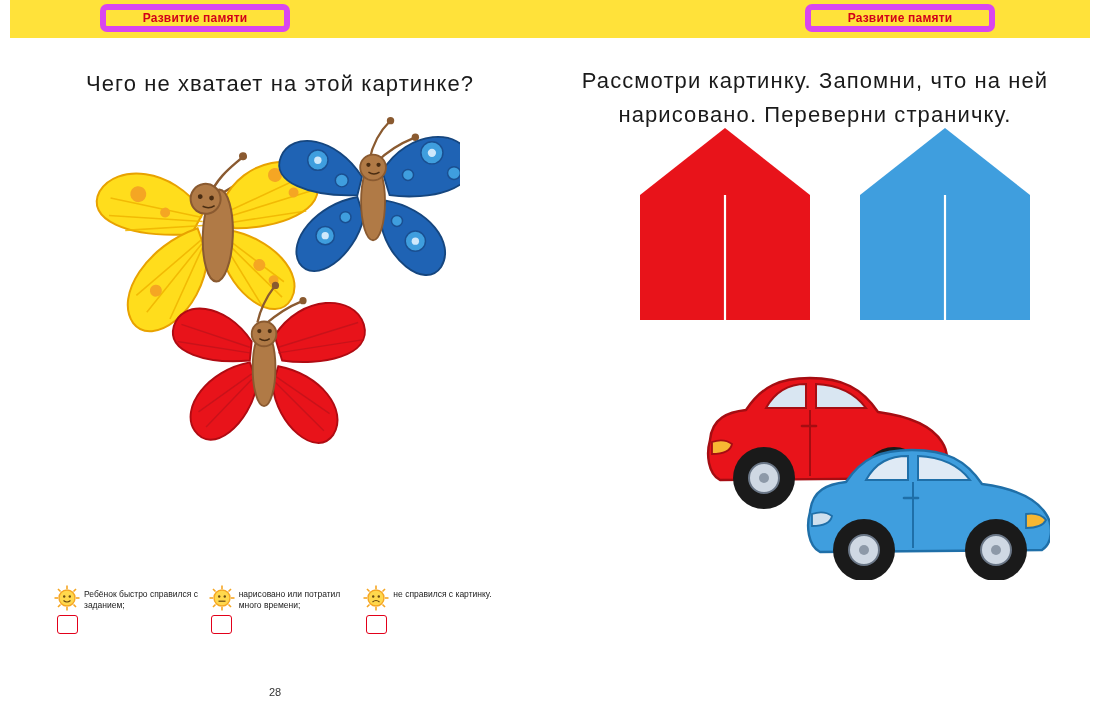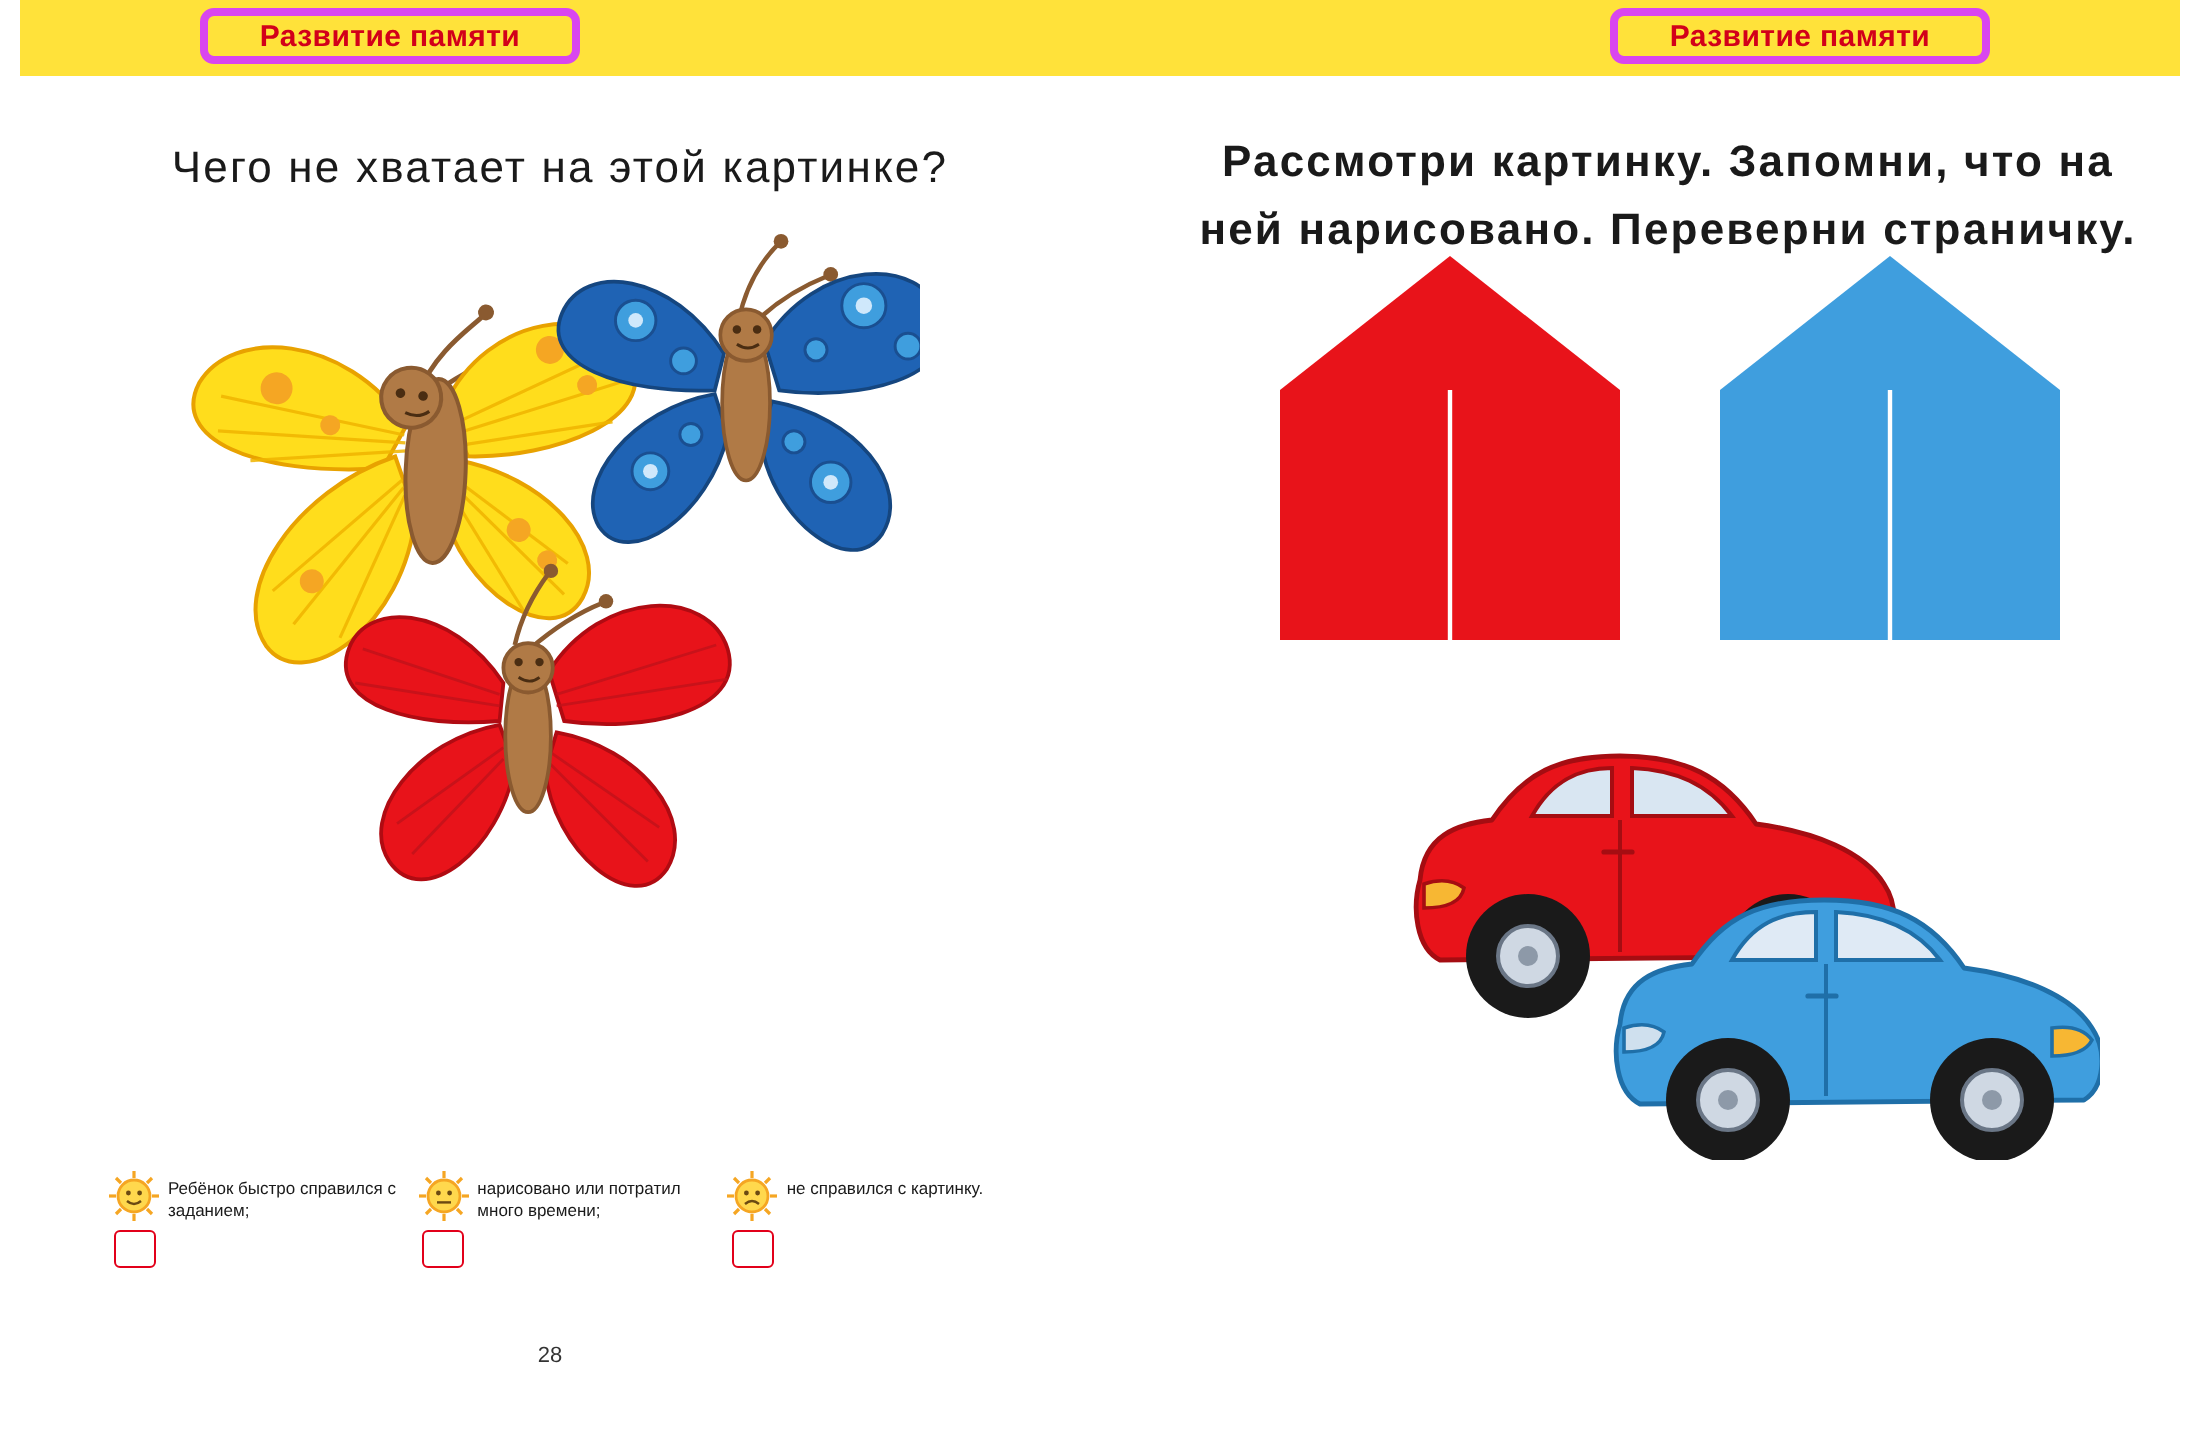--- a/index.html
+++ b/index.html
@@ -52,26 +52,26 @@
     right: 0;
     width: 10px;
     height: 38px;
     background: #ffffff;
   }
 
   .header-tab {
     position: absolute;
     top: 4px;
     height: 28px;
-    border: 4px solid #d946ef;
+    border: 6px solid #d946ef;
     border-radius: 7px;
     background: #ffe23a;
     color: #d2001a;
     font-weight: bold;
-    font-size: 15px;
+    font-size: 12px;
     letter-spacing: 0.2px;
     display: flex;
     align-items: center;
     justify-content: center;
     padding: 0 14px;
     box-sizing: border-box;
   }
   .tab-left { left: 100px; width: 190px; }
   .tab-right { right: 105px; width: 190px; }
 
@@ -83,28 +83,27 @@
     line-height: 1.55;
     text-align: center;
   }
   .task-left {
     top: 67px;
     left: 60px;
     width: 440px;
   }
   .task-right {
     top: 64px;
-    left: 49px;
+    left: 30px;
     width: 470px;
-    font-weight: bold;
   }
 
   .page-number {
     position: absolute;
-    bottom: 35px;
+    bottom: 21px;
     font-size: 11px;
     color: #333;
     width: 100%;
     text-align: center;
     left: 0;
   }
 
   
   .legend {
     position: absolute;

